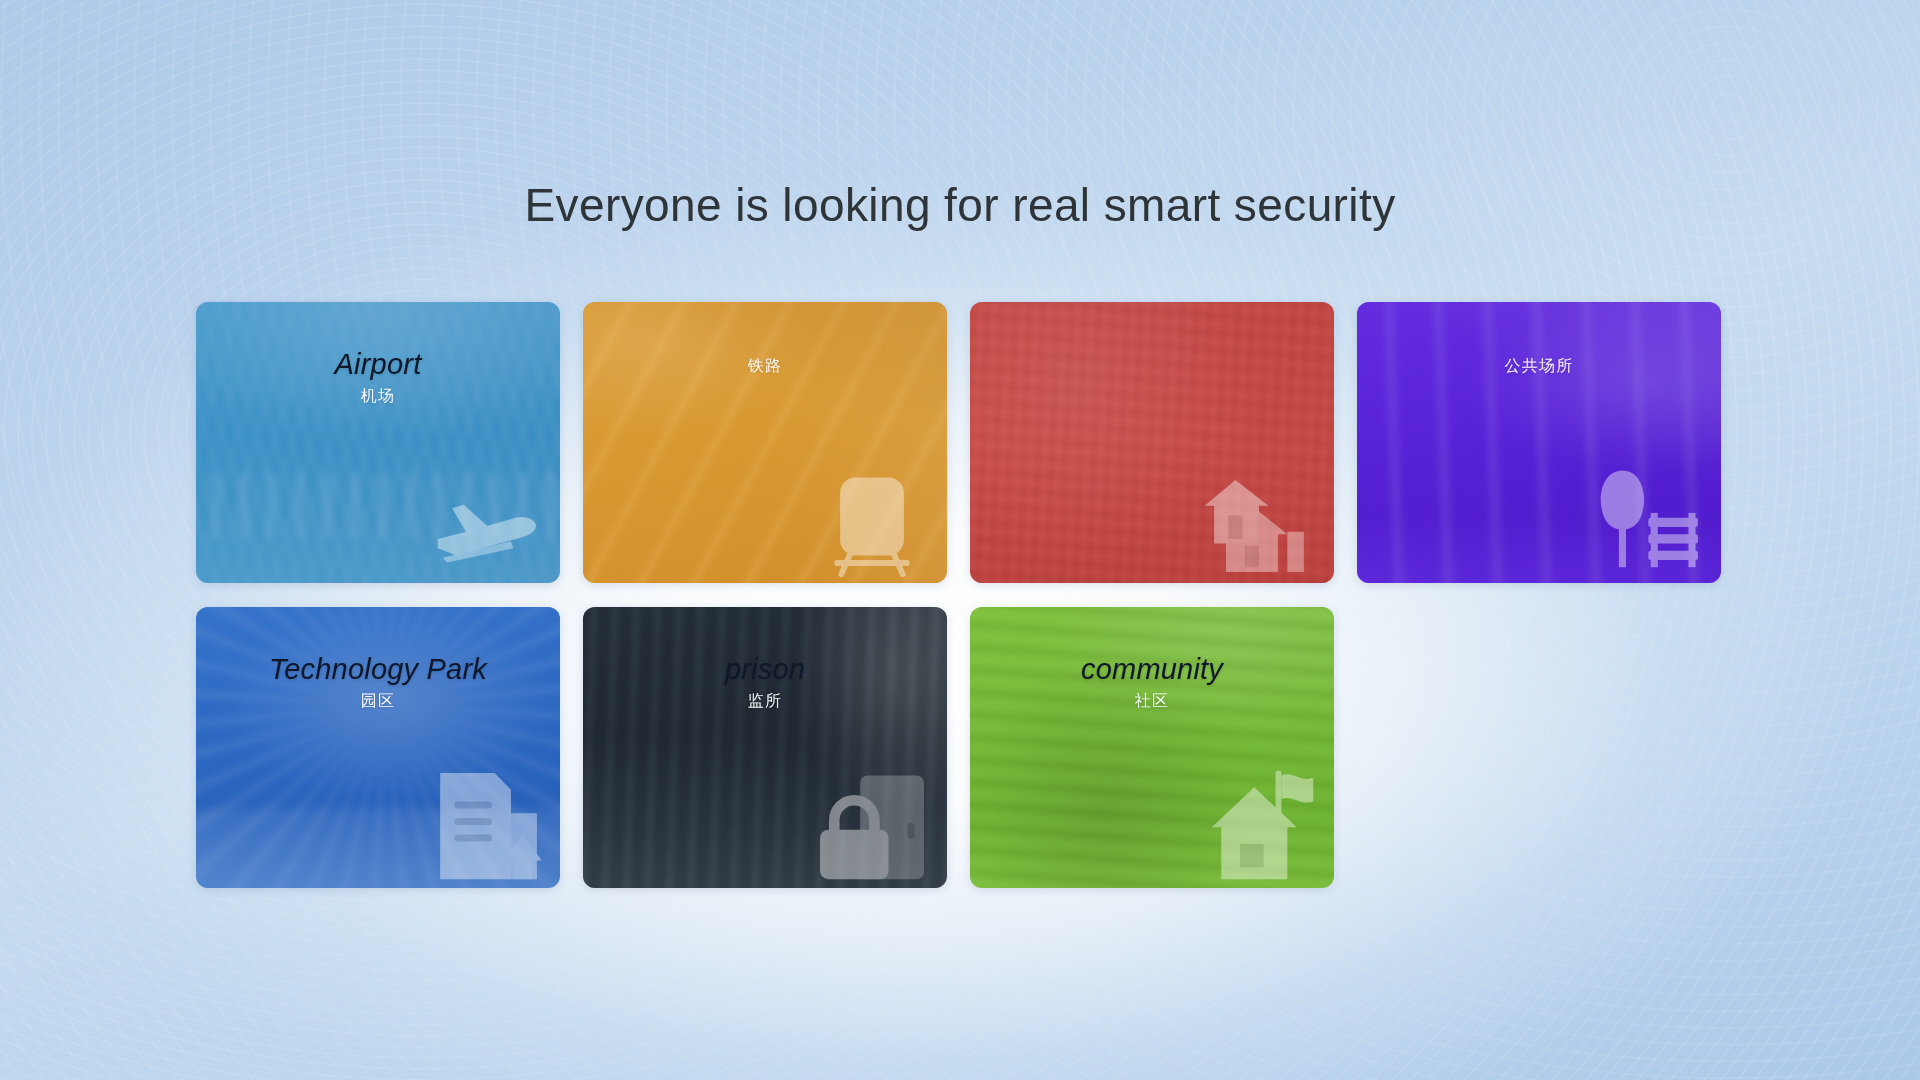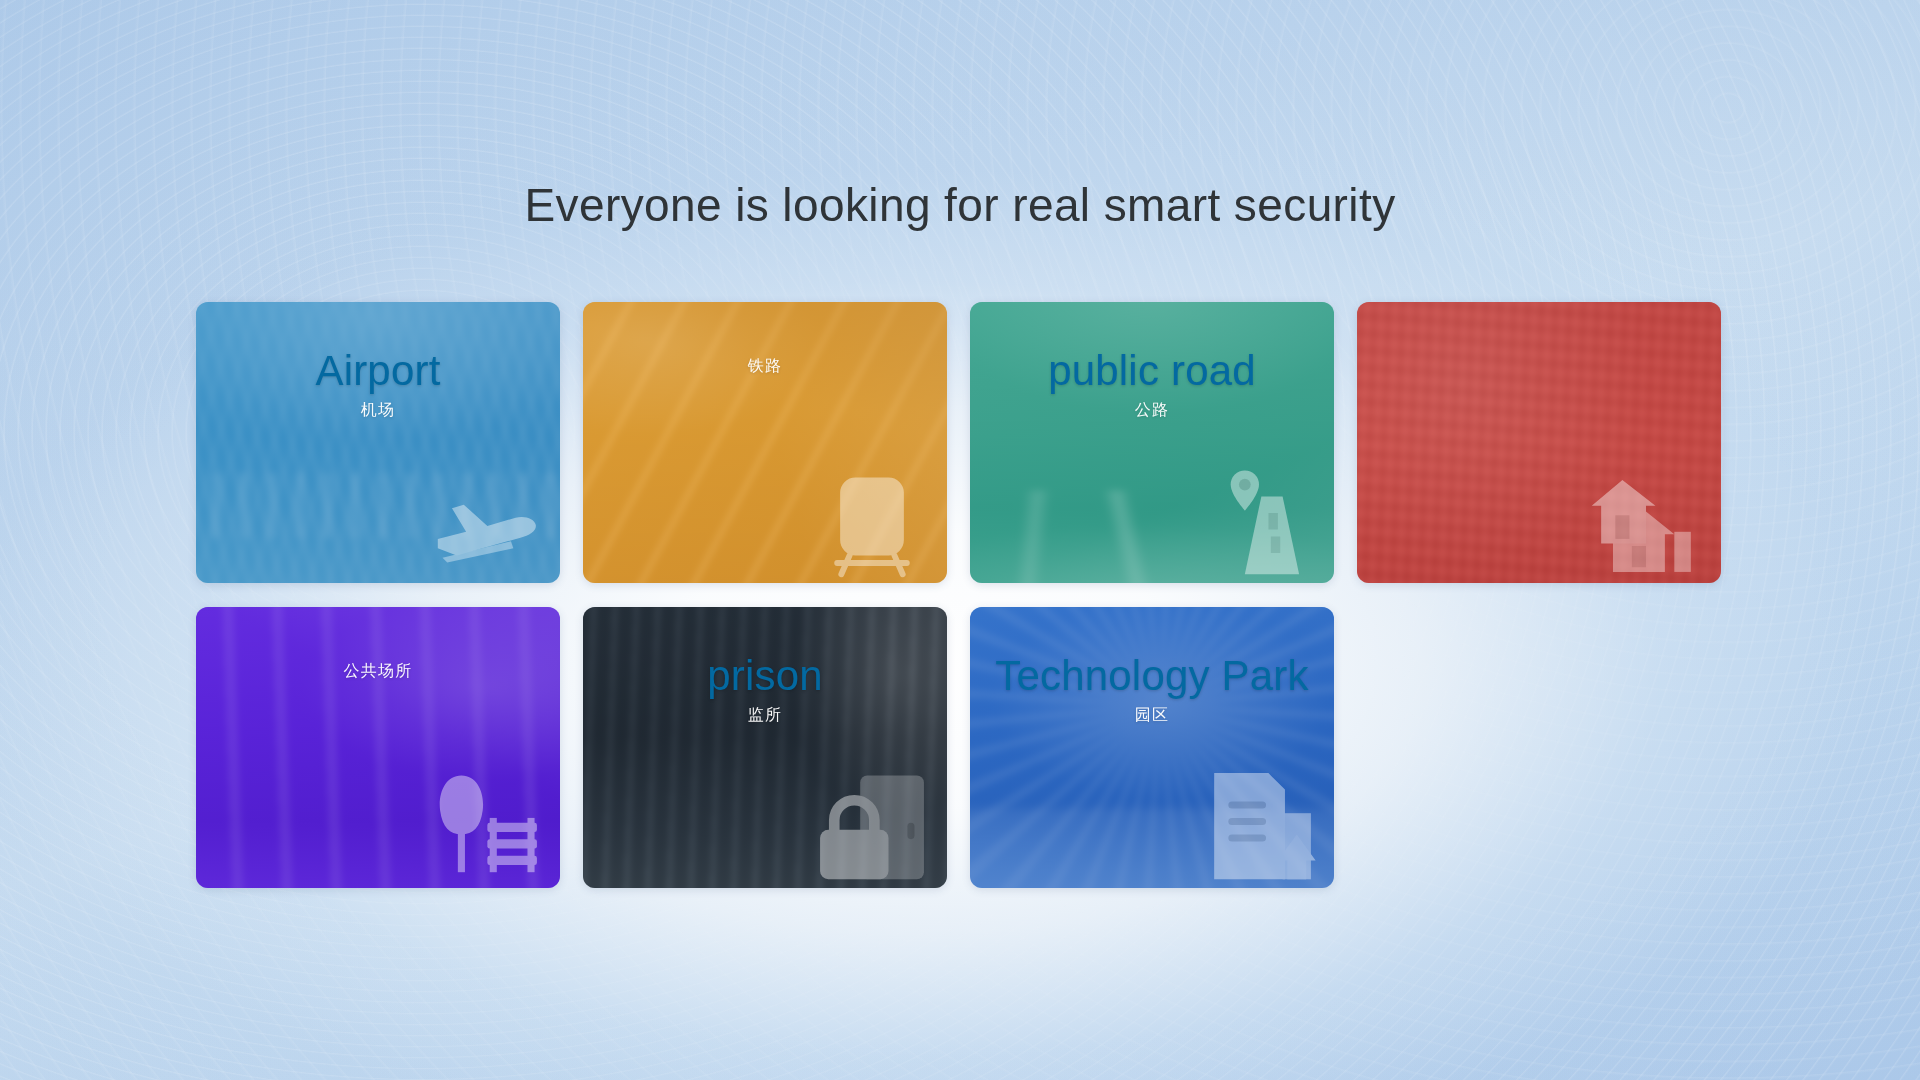--- a/index.html
+++ b/index.html
@@ -107,26 +107,27 @@
   }
   .card-text {
     position: absolute;
     left: 0;
     right: 0;
     top: 47px;
     text-align: center;
     z-index: 4;
   }
   .card-title {
-    font-size: 42px;
+    font-size: 29px;
     font-weight: 400;
-    color: #0369a1;
+    color: #0f172a;
     line-height: 1.05;
     text-shadow: 0 1px 3px rgba(0,0,0,0.18);
     letter-spacing: 0.2px;
+    font-style: italic;
   }
   .card-subtitle {
     margin-top: 7px;
     font-size: 16px;
     font-weight: 400;
     color: rgba(255,255,255,0.96);
     letter-spacing: 1.3px;
     text-shadow: 0 1px 3px rgba(0,0,0,0.16);
     text-align: center;
   }
@@ -288,37 +289,20 @@
     <circle cx="66" cy="64" r="5" fill="#ffffff" opacity="0.55"></circle>
     <rect x="18" y="84" width="64" height="5" rx="2.5" fill="#ffffff"></rect>
     <path d="M31 80 L24 96 M69 80 L76 96" stroke="#ffffff" stroke-width="5" stroke-linecap="round"></path>
   </svg>
         </div>
         <div class="card-text">
           <div class="card-subtitle">铁路</div>
         </div>
       </div>
       <div class="card">
-        <div class="card-photo photo-road"></div>
-        <div class="card-tint tint-road"></div>
-        <div class="card-icon">
-          <svg id="ico-road-pin-icon" viewBox="0 0 100 100" xmlns="http://www.w3.org/2000/svg">
-    <path d="M38 96 L52 30 L70 30 L84 96 Z" fill="#ffffff"></path>
-    <rect x="56" y="44" width="8" height="14" fill="none"></rect>
-    <path d="M58 44 h8 v14 h-8 z M60 64 h8 v14 h-8 z" fill="rgba(0,0,0,0.18)"></path>
-    <path d="M26 20 a12 12 0 1 1 24 0 c0 9 -12 22 -12 22 S26 29 26 20 Z" fill="#ffffff"></path>
-    <circle cx="38" cy="20" r="5" fill="rgba(0,0,0,0.22)"></circle>
-  </svg>
-        </div>
-        <div class="card-text">
-          <div class="card-title">public road</div>
-          <div class="card-subtitle">公路</div>
-        </div>
-      </div>
-      <div class="card">
         <div class="card-photo photo-village"></div>
         <div class="card-tint tint-village"></div>
         <div class="card-icon">
           <svg id="ico-houses-icon" viewBox="0 0 100 100" xmlns="http://www.w3.org/2000/svg">
     <path d="M44 38 L14 62 L22 62 L22 94 L66 94 L66 62 L74 62 Z" fill="#ffffff" opacity="0.9"></path>
     <path d="M30 16 L4 38 L12 38 L12 70 L50 70 L50 38 L58 38 Z" fill="#ffffff"></path>
     <rect x="24" y="46" width="12" height="20" fill="rgba(0,0,0,0.18)"></rect>
     <rect x="38" y="72" width="12" height="18" fill="rgba(0,0,0,0.16)"></rect>
     <rect x="74" y="60" width="14" height="34" fill="#ffffff" opacity="0.85"></rect>
   </svg>
@@ -336,48 +320,64 @@
     <rect x="52" y="76" width="42" height="8" rx="2" fill="#ffffff"></rect>
     <rect x="54" y="44" width="6" height="46" fill="#ffffff"></rect>
     <rect x="86" y="44" width="6" height="46" fill="#ffffff"></rect>
   </svg>
         </div>
         <div class="card-text">
           <div class="card-subtitle">公共场所</div>
         </div>
       </div>
       <div class="card">
-        <div class="card-photo photo-prison"></div>
-        <div class="card-tint tint-prison"></div>
-        <div class="card-icon">
-          <svg id="ico-padlock-door-icon" viewBox="0 0 100 100" xmlns="http://www.w3.org/2000/svg">
-    <rect x="40" y="8" width="54" height="88" rx="6" fill="#ffffff" opacity="0.55"></rect>
-    <rect x="80" y="48" width="6" height="14" rx="3" fill="rgba(0,0,0,0.25)"></rect>
-    <path d="M18 56 v-10 a17 17 0 0 1 34 0 v10" fill="none" stroke="#ffffff" stroke-width="9"></path>
-    <rect x="6" y="54" width="58" height="42" rx="7" fill="#ffffff"></rect>
-  </svg>
-        </div>
-        <div class="card-text">
-          <div class="card-title">prison</div>
-          <div class="card-subtitle">监所</div>
-        </div>
-      </div>
-      <div class="card">
         <div class="card-photo photo-tech"></div>
         <div class="card-tint tint-tech"></div>
         <div class="card-icon">
           <svg id="ico-office-building-tree-icon" viewBox="0 0 100 100" xmlns="http://www.w3.org/2000/svg">
     <path d="M12 6 h46 l14 14 v76 h-60 Z" fill="#ffffff"></path>
     <rect x="24" y="30" width="32" height="6" rx="3" fill="rgba(0,0,0,0.22)"></rect>
     <rect x="24" y="44" width="32" height="6" rx="3" fill="rgba(0,0,0,0.22)"></rect>
     <rect x="24" y="58" width="32" height="6" rx="3" fill="rgba(0,0,0,0.22)"></rect>
     <rect x="70" y="40" width="24" height="56" fill="#ffffff" opacity="0.9"></rect>
     <path d="M82 58 L98 80 H90 V96 H74 V80 H66 Z" fill="#ffffff"></path>
   </svg>
         </div>
         <div class="card-text">
           <div class="card-title">Technology Park</div>
           <div class="card-subtitle">园区</div>
         </div>
       </div>
+      <div class="card">
+        <div class="card-photo photo-prison"></div>
+        <div class="card-tint tint-prison"></div>
+        <div class="card-icon">
+          <svg id="ico-padlock-door-icon" viewBox="0 0 100 100" xmlns="http://www.w3.org/2000/svg">
+    <rect x="40" y="8" width="54" height="88" rx="6" fill="#ffffff" opacity="0.55"></rect>
+    <rect x="80" y="48" width="6" height="14" rx="3" fill="rgba(0,0,0,0.25)"></rect>
+    <path d="M18 56 v-10 a17 17 0 0 1 34 0 v10" fill="none" stroke="#ffffff" stroke-width="9"></path>
+    <rect x="6" y="54" width="58" height="42" rx="7" fill="#ffffff"></rect>
+  </svg>
+        </div>
+        <div class="card-text">
+          <div class="card-title">prison</div>
+          <div class="card-subtitle">监所</div>
+        </div>
+      </div>
+      <div class="card">
+        <div class="card-photo photo-community"></div>
+        <div class="card-tint tint-community"></div>
+        <div class="card-icon">
+          <svg id="ico-house-flag-icon" viewBox="0 0 100 100" xmlns="http://www.w3.org/2000/svg">
+    <path d="M10 52 L46 18 L82 52 L74 52 L74 96 L18 96 L18 52 Z" fill="#ffffff"></path>
+    <rect x="34" y="66" width="20" height="20" fill="rgba(0,0,0,0.20)"></rect>
+    <rect x="64" y="4" width="5" height="54" rx="2" fill="#ffffff"></rect>
+    <path d="M69 8 C78 4 86 14 96 10 L96 30 C86 34 78 24 69 28 Z" fill="#ffffff"></path>
+  </svg>
+        </div>
+        <div class="card-text">
+          <div class="card-title">community</div>
+          <div class="card-subtitle">社区</div>
+        </div>
+      </div>
     </div>
 
 </div>
 
 </body></html>

